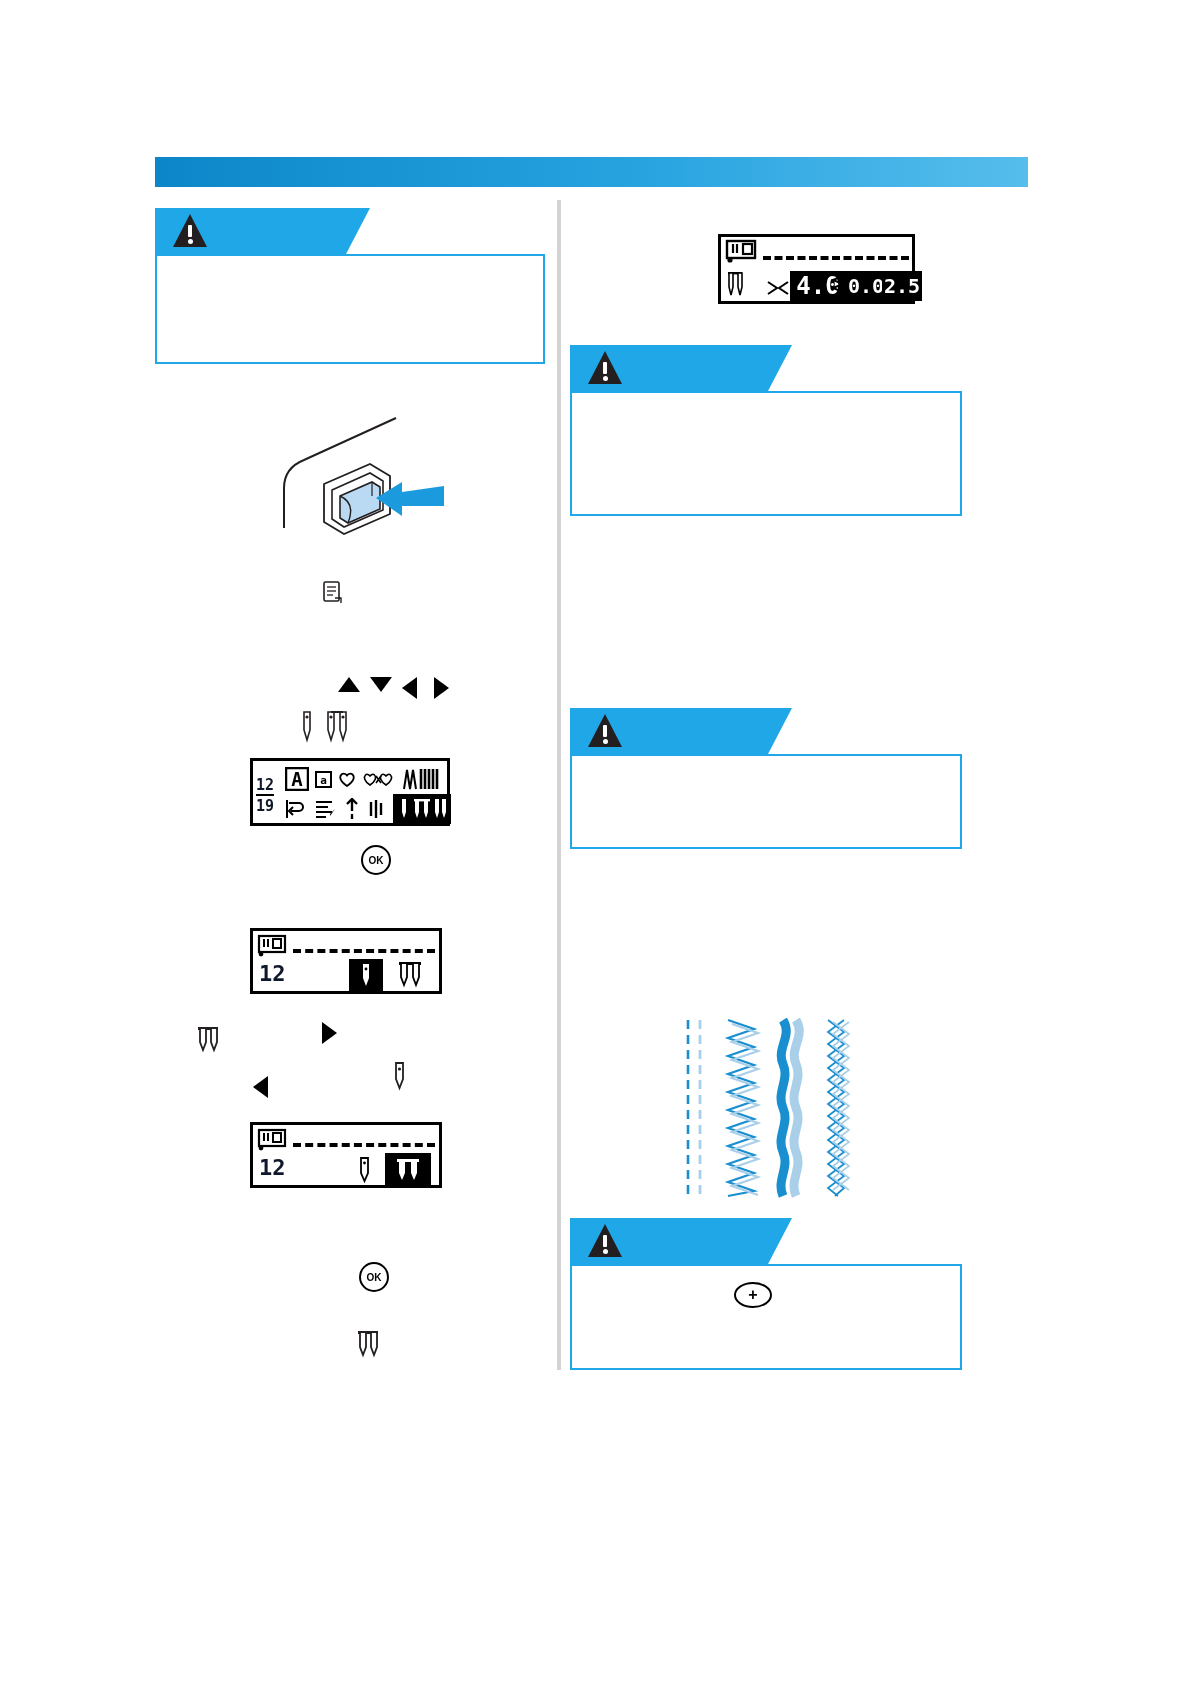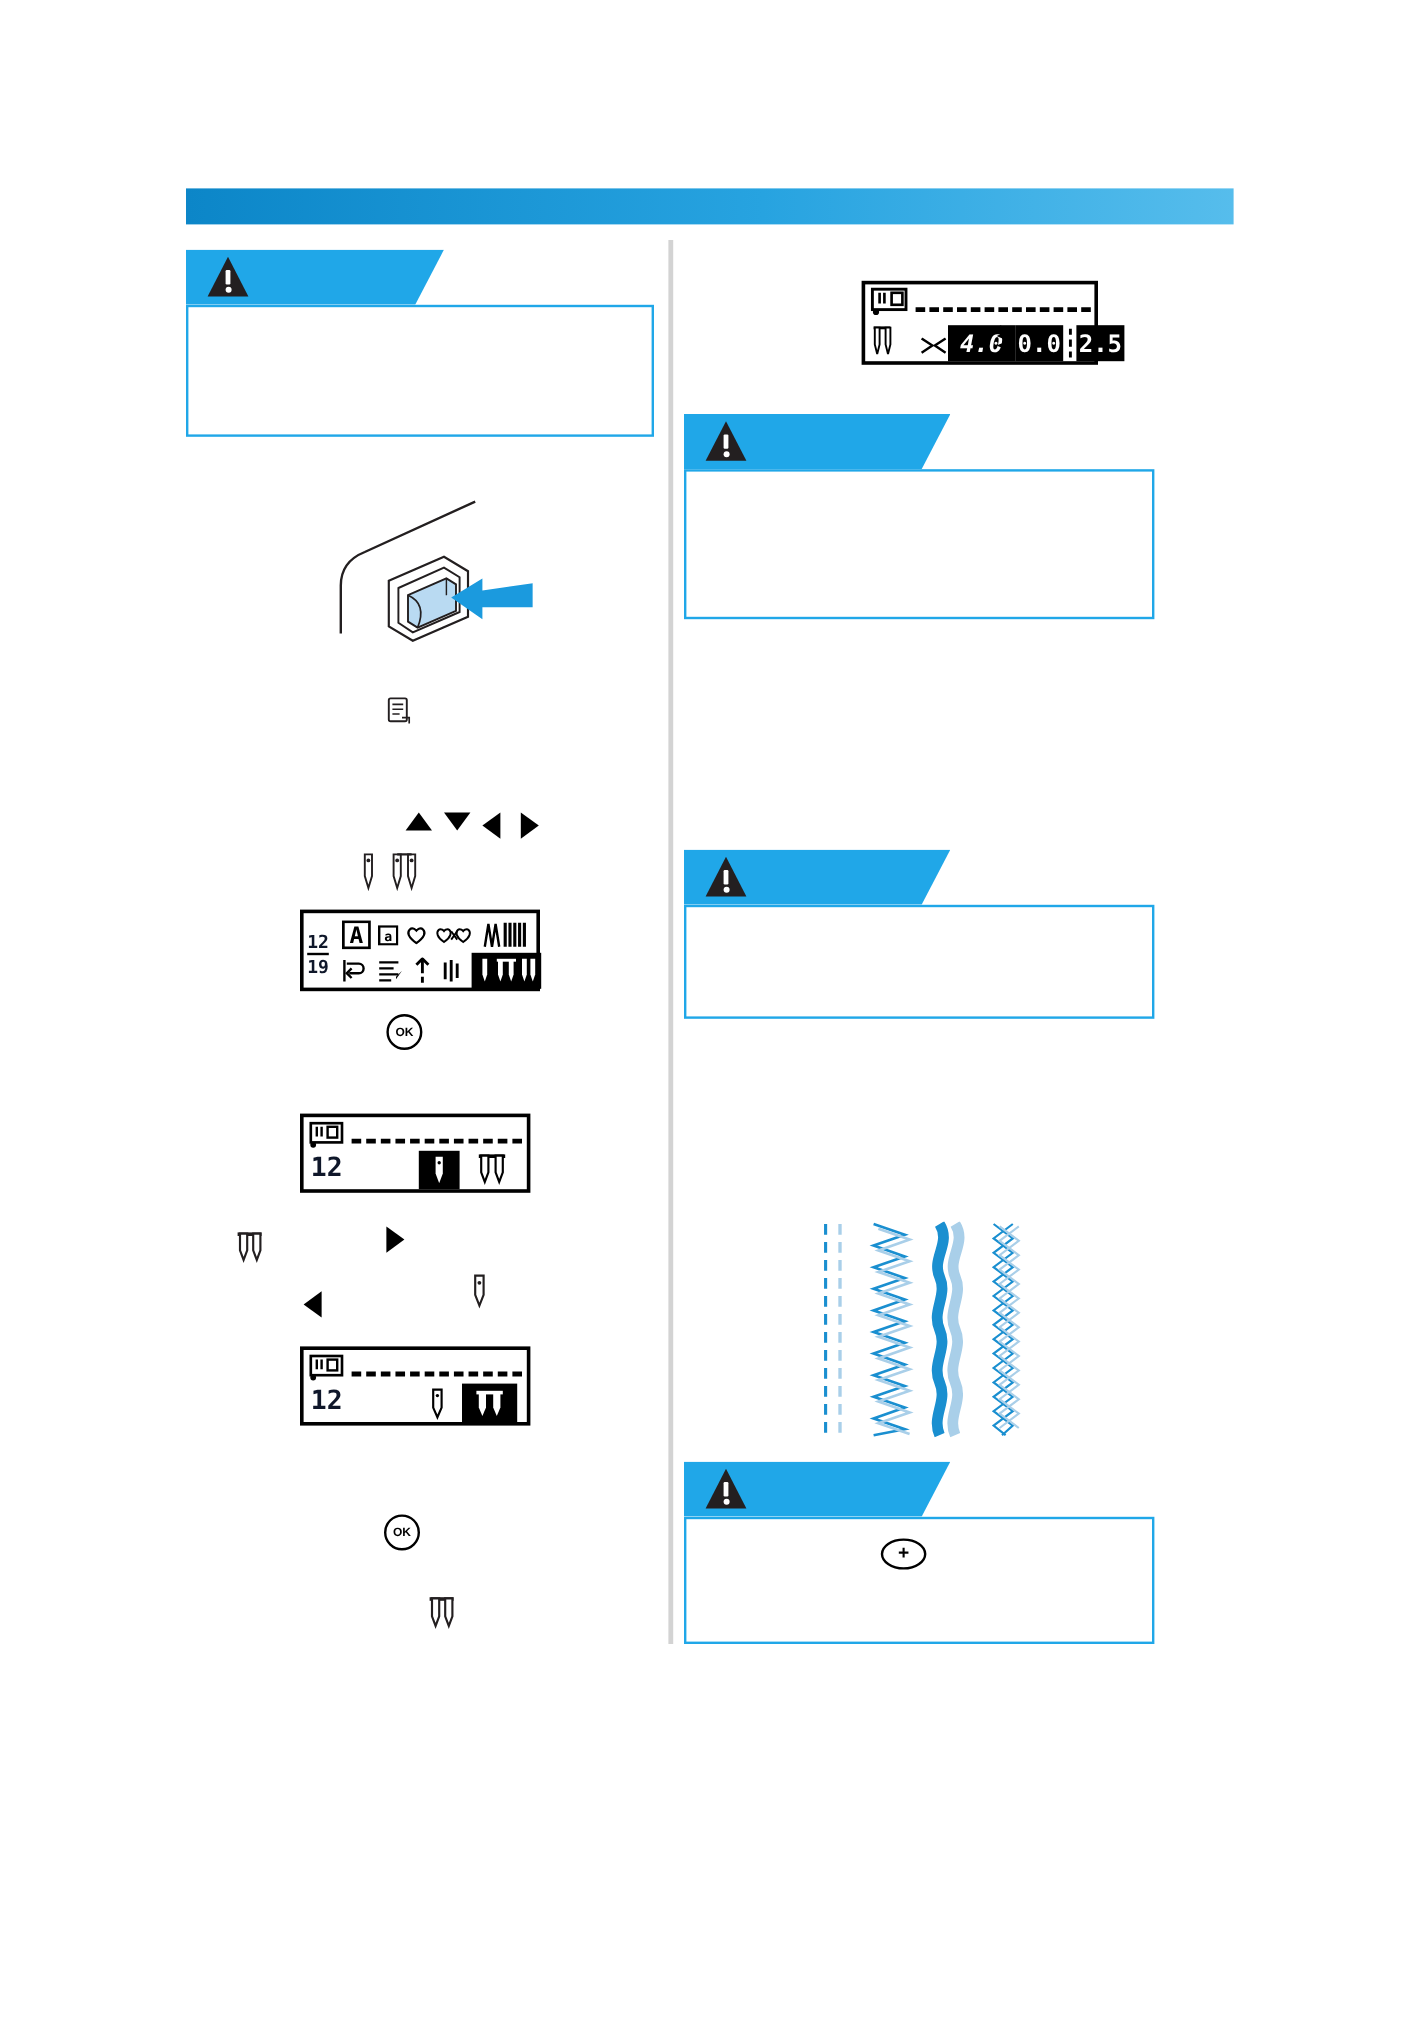--- a/index.html
+++ b/index.html
@@ -131,20 +131,21 @@
 
   
   .key-round {
     position: absolute;
     border: 2px solid #000;
     border-radius: 50%;
     background: #fff;
     display: flex; align-items: center; justify-content: center;
     font-size: 10px; font-weight: bold; color: #000;
     font-family: "Liberation Sans", sans-serif;
+    margin-left: 39px;
   }
   .key-oval {
     position: absolute;
     border: 2px solid #000;
     border-radius: 50%;
     background: #fff;
     display: flex; align-items: center; justify-content: center;
     font-size: 14px; font-weight: bold; color: #000;
   }
 
@@ -404,33 +405,33 @@
   <svg width="22" height="28" viewBox="0 0 22 28" style="position:absolute;left:4px;top:34px;">
     <rect x="3" y="1" width="14" height="2.4" fill="#000"></rect>
     <path d="M4,2 L8,2 L8,16 L6,24 L4,16 Z" fill="#fff" stroke="#000" stroke-width="1.6"></path>
     <path d="M13,2 L17,2 L17,16 L15,24 L13,16 Z" fill="#fff" stroke="#000" stroke-width="1.6"></path>
   </svg>
 
   <svg width="22" height="14" viewBox="0 0 22 14" style="position:absolute;left:46px;top:44px;">
     <path d="M1,1 L10,7 L1,13 M21,1 L12,7 L21,13" fill="none" stroke="#000" stroke-width="2"></path>
   </svg>
 
-  <span class="lcd-inv" style="position:absolute;left:69px;top:34px;width:56px;height:30px;font-size:20px;font-style:italic;">4.0</span>
+  <span class="lcd-inv" style="position:absolute;left:69px;top:34px;width:56px;height:30px;font-size:24px;">4.0</span>
 
   <svg width="14" height="30" viewBox="0 0 14 30" style="position:absolute;left:110px;top:34px;">
     <path d="M2,1 L12,5 L2,9 L12,13 L2,17 L12,21 L2,25 L12,29" fill="none" stroke="#000" stroke-width="2"></path>
   </svg>
 
   <span class="lcd-inv" style="position:absolute;left:125px;top:34px;width:40px;height:30px;font-size:20px;">0.0</span>
 
   <svg width="8" height="26" viewBox="0 0 8 26" style="position:absolute;left:167px;top:36px;">
     <path d="M4,1 L4,6 M4,10 L4,16 M4,20 L4,25" stroke="#000" stroke-width="2.4"></path>
   </svg>
 
-  <span class="lcd-inv" style="position:absolute;left:176px;top:34px;width:40px;height:30px;font-size:20px;">2.5</span>
+  <span class="lcd-inv" style="position:absolute;left:161px;top:34px;width:40px;height:30px;font-size:20px;">2.5</span>
 </div>
 
 <div class="note-block" style="left:570px; top:345px; width:392px;">
   <div class="note-tab" style="width:222px;">
     <span class="warn-tri"></span>
     <span style="position:absolute;left:62px;top:12px;color:#fff;font-size:14px;font-weight:bold;"></span>
   </div>
   <div class="note-body" style="height:125px;">
     <div class="note-text"></div>
   </div>

